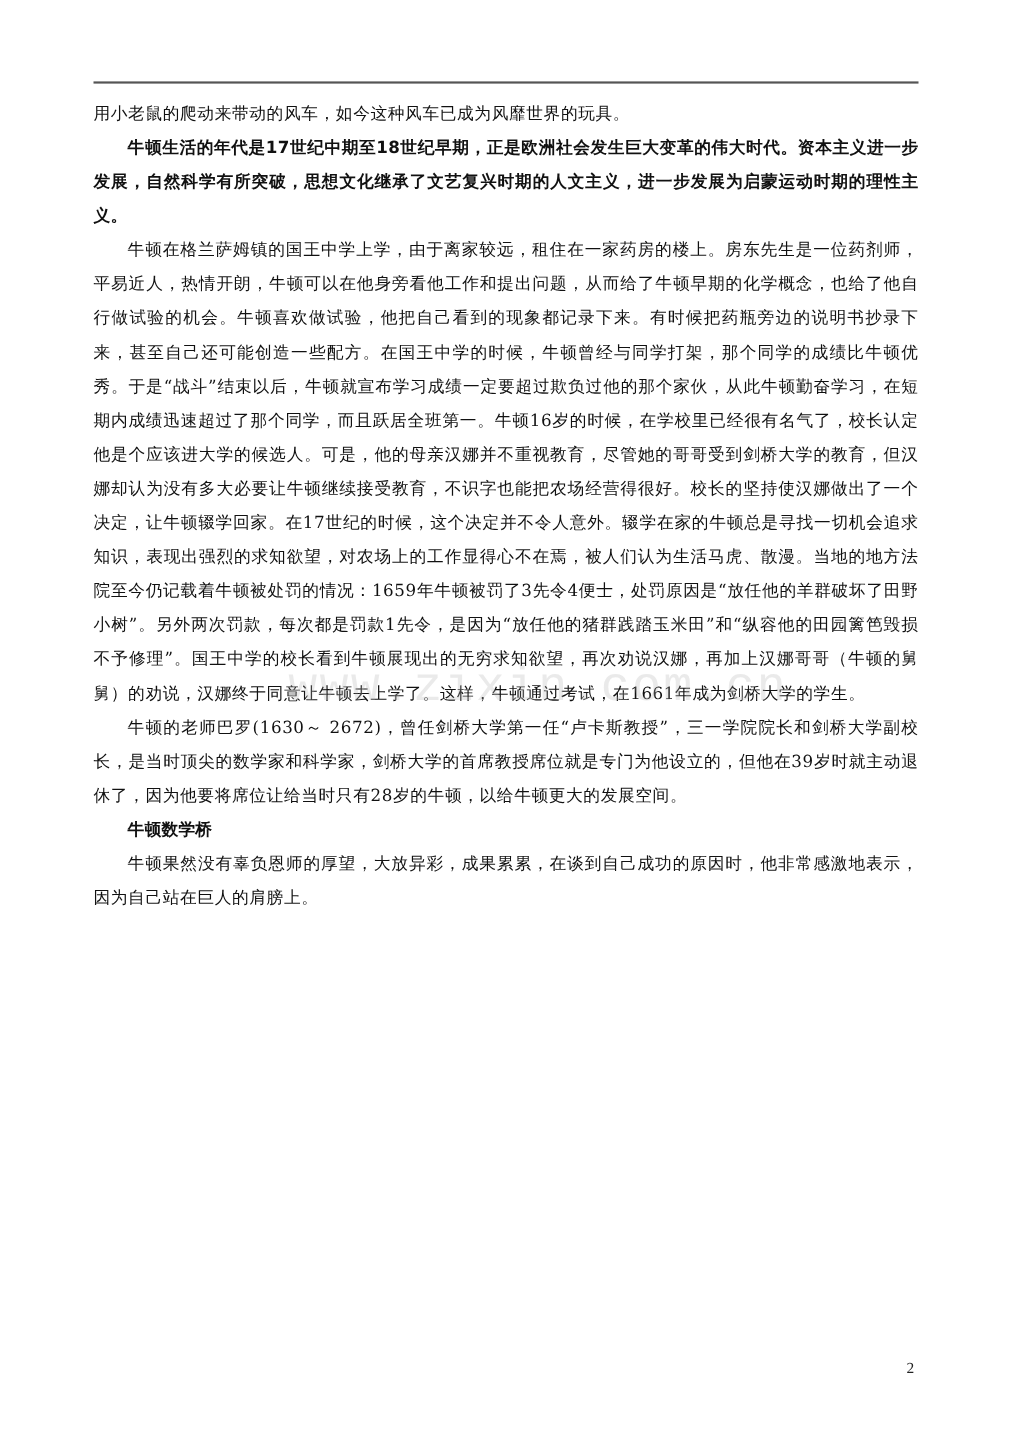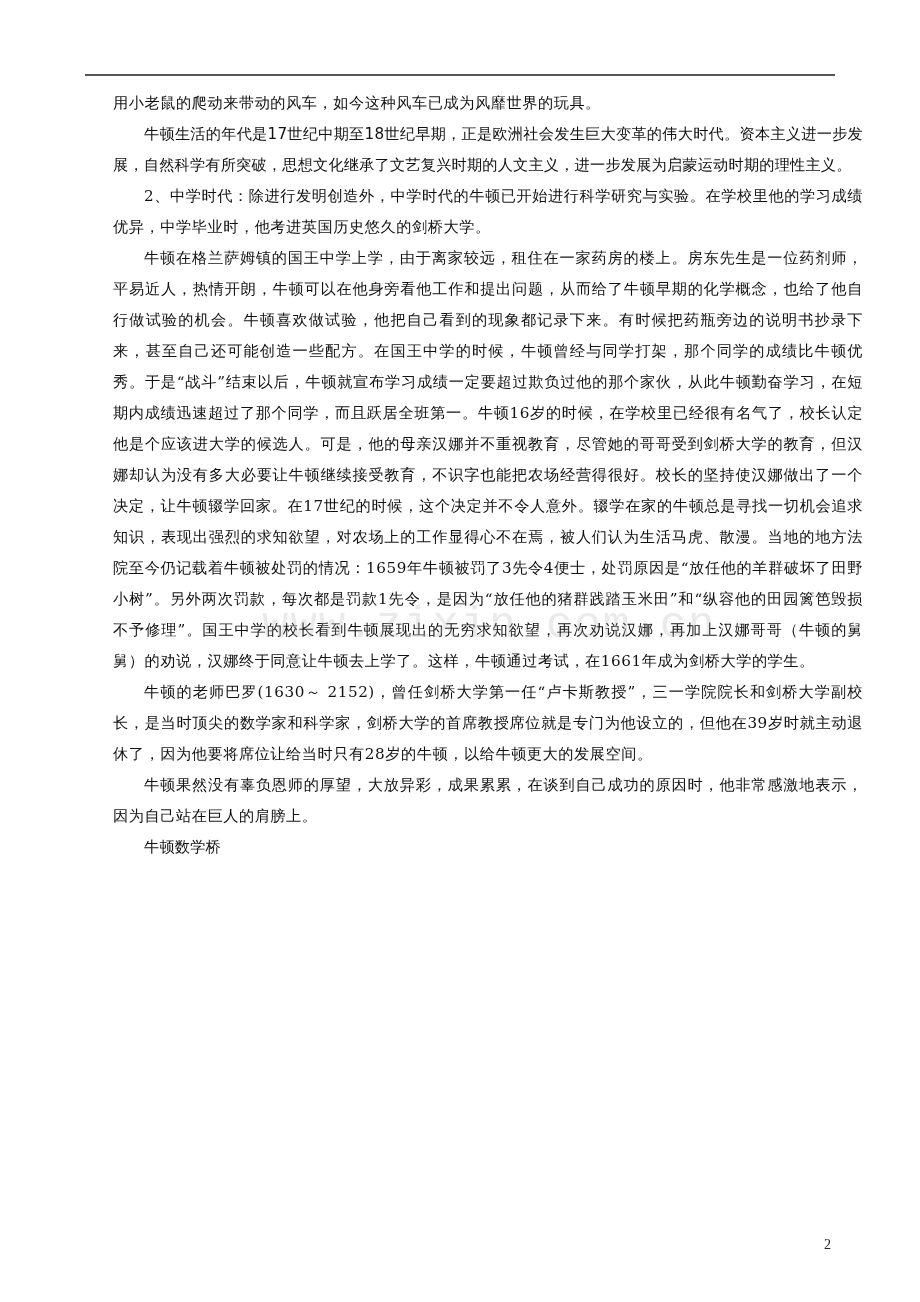--- a/index.html
+++ b/index.html
@@ -1,36 +1,35 @@
 <!DOCTYPE html>
 <html><head>
 <meta charset="utf-8">
 <style>
   html, body { margin: 0; padding: 0; background: #ffffff; }
   body { width: 920px; height: 1302px; position: relative; overflow: hidden;
          font-family: "DejaVu Serif", "Liberation Serif", serif; color: #111; }
   .header-rule { position: absolute; left: 85px; top: 74px; width: 750px; height: 2px; background: #555; }
-  .content { position: absolute; left: 85px; top: 88px; width: 750px; margin-left: 28px; }
+  .content { position: absolute; left: 85px; top: 88px; width: 750px; }
   .para { margin: 0; font-size: 15.2px; line-height: 31px; letter-spacing: 0.55px; text-align: justify; text-align-last: left; }
   .para.indent { text-indent: 31px; }
-  .para.bold { font-weight: normal; font-family: "DejaVu Sans", "Liberation Sans", sans-serif; letter-spacing: 0.2px; }
+  .para.bold { font-weight: bold; font-family: "DejaVu Sans", "Liberation Sans", sans-serif; letter-spacing: 0.2px; }
   .page-number { position: absolute; left: 824px; top: 1237px; font-size: 14px; font-family: "Liberation Serif", serif; color: #222; }
   .watermark { position: absolute; left: 262px; top: 600px; font-size: 44px; font-family: Liberation Mono, monospace;
                color: rgba(180,180,180,0.28); letter-spacing: 2px; pointer-events: none; white-space: nowrap; }
 </style>
 </head>
 <body>
 
 <div class="header-rule"></div>
 
 <div class="content">
   <p class="para">用小老鼠的爬动来带动的风车，如今这种风车已成为风靡世界的玩具。</p>
   <p class="para indent bold">牛顿生活的年代是17世纪中期至18世纪早期，正是欧洲社会发生巨大变革的伟大时代。资本主义进一步发展，自然科学有所突破，思想文化继承了文艺复兴时期的人文主义，进一步发展为启蒙运动时期的理性主义。</p>
-  <p class="para indent">2、中学时代：除进行发明创造外，中学时代的牛顿已开始进行科学研究与实验。在学校里他的学习成绩优异，中学毕业时，他考进英国历史悠久的剑桥大学。</p>
   <p class="para indent">牛顿在格兰萨姆镇的国王中学上学，由于离家较远，租住在一家药房的楼上。房东先生是一位药剂师，平易近人，热情开朗，牛顿可以在他身旁看他工作和提出问题，从而给了牛顿早期的化学概念，也给了他自行做试验的机会。牛顿喜欢做试验，他把自己看到的现象都记录下来。有时候把药瓶旁边的说明书抄录下来，甚至自己还可能创造一些配方。在国王中学的时候，牛顿曾经与同学打架，那个同学的成绩比牛顿优秀。于是“战斗”结束以后，牛顿就宣布学习成绩一定要超过欺负过他的那个家伙，从此牛顿勤奋学习，在短期内成绩迅速超过了那个同学，而且跃居全班第一。牛顿16岁的时候，在学校里已经很有名气了，校长认定他是个应该进大学的候选人。可是，他的母亲汉娜并不重视教育，尽管她的哥哥受到剑桥大学的教育，但汉娜却认为没有多大必要让牛顿继续接受教育，不识字也能把农场经营得很好。校长的坚持使汉娜做出了一个决定，让牛顿辍学回家。在17世纪的时候，这个决定并不令人意外。辍学在家的牛顿总是寻找一切机会追求知识，表现出强烈的求知欲望，对农场上的工作显得心不在焉，被人们认为生活马虎、散漫。当地的地方法院至今仍记载着牛顿被处罚的情况：1659年牛顿被罚了3先令4便士，处罚原因是“放任他的羊群破坏了田野小树”。另外两次罚款，每次都是罚款1先令，是因为“放任他的猪群践踏玉米田”和“纵容他的田园篱笆毁损不予修理”。国王中学的校长看到牛顿展现出的无穷求知欲望，再次劝说汉娜，再加上汉娜哥哥（牛顿的舅舅）的劝说，汉娜终于同意让牛顿去上学了。这样，牛顿通过考试，在1661年成为剑桥大学的学生。</p>
-  <p class="para indent">牛顿的老师巴罗(1630～ 2152)，曾任剑桥大学第一任“卢卡斯教授”，三一学院院长和剑桥大学副校长，是当时顶尖的数学家和科学家，剑桥大学的首席教授席位就是专门为他设立的，但他在39岁时就主动退休了，因为他要将席位让给当时只有28岁的牛顿，以给牛顿更大的发展空间。</p>
+  <p class="para indent">牛顿的老师巴罗(1630～ 2672)，曾任剑桥大学第一任“卢卡斯教授”，三一学院院长和剑桥大学副校长，是当时顶尖的数学家和科学家，剑桥大学的首席教授席位就是专门为他设立的，但他在39岁时就主动退休了，因为他要将席位让给当时只有28岁的牛顿，以给牛顿更大的发展空间。</p>
+  <p class="para indent bold">牛顿数学桥</p>
   <p class="para indent">牛顿果然没有辜负恩师的厚望，大放异彩，成果累累，在谈到自己成功的原因时，他非常感激地表示，因为自己站在巨人的肩膀上。</p>
-  <p class="para indent bold">牛顿数学桥</p>
 </div>
 
 <div class="watermark">www.zixin.com.cn</div>
 
 <div class="page-number">2</div>
 
 </body></html>

